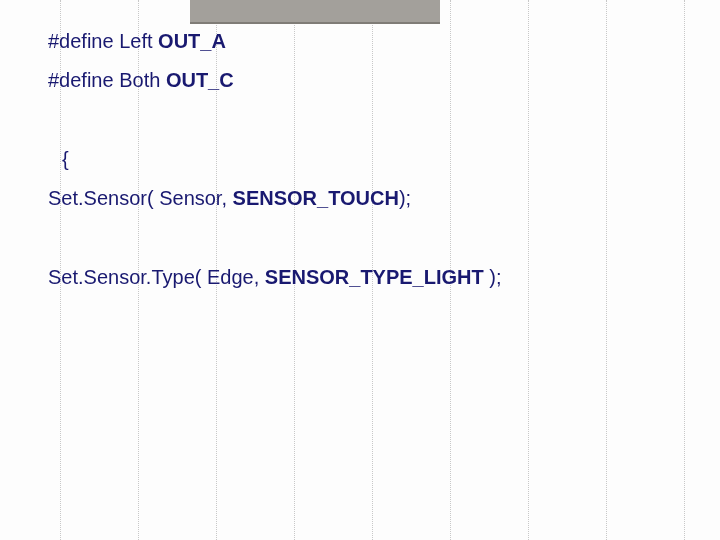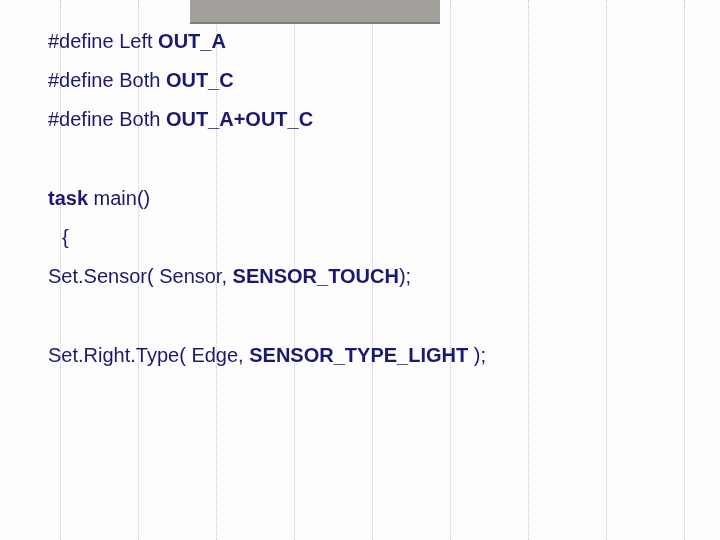--- a/index.html
+++ b/index.html
@@ -82,39 +82,33 @@
   <div class="content">
 
     <div class="line">
       <span>#define Left </span><span class="bold">OUT_A</span>
     </div>
 
     <div class="line">
       <span>#define Both </span><span class="bold">OUT_C</span>
     </div>
 
-    <div class="line">
-      <span>#define Both  </span><span class="bold">OUT_A+OUT_C</span>
-    </div>
 
     <div class="gap"></div>
 
-    <div class="line">
-      <span class="bold">task</span><span> main()</span>
-    </div>
 
     <div class="line indent">
       <span> {</span>
     </div>
 
     <div class="line">
       <span>Set.Sensor( Sensor, </span><span class="bold">SENSOR_TOUCH</span><span>);</span>
     </div>
 
     <div class="gap"></div>
 
     <div class="line">
-      <span>Set.Right.Type( Edge, </span><span class="bold">SENSOR_TYPE_LIGHT</span><span> );</span>
+      <span>Set.Sensor.Type( Edge, </span><span class="bold">SENSOR_TYPE_LIGHT</span><span> );</span>
     </div>
 
 
   </div>
 </div>
 
 </body></html>

